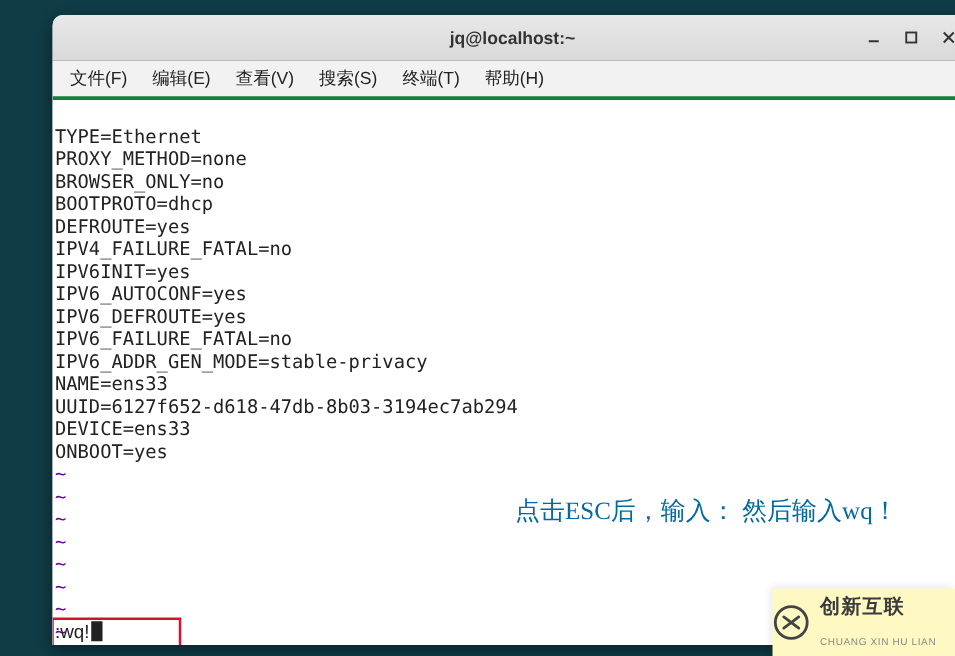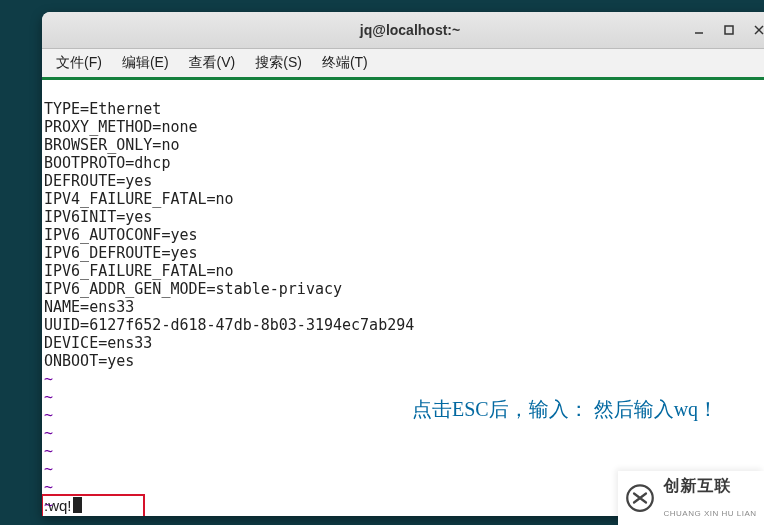--- a/index.html
+++ b/index.html
@@ -148,24 +148,23 @@
     height: 420px;
     background: #cccccc;
     border-radius: 5px;
   }
   .watermark {
     position: absolute;
     right: 0;
     bottom: 0;
     width: 146px;
     height: 54px;
-    background: #ffffff;
-    display: flex;
-    align-items: center;
-    justify-content: center;
+    background: #fef9c3;
+    display: flex;
+    align-items: center;
     gap: 8px;
     box-shadow: -2px -2px 6px rgba(0,0,0,0.08);
     z-index: 20;
   }
   .wm-logo {
     width: 30px;
     height: 30px;
   }
   .wm-text {
     display: flex;
@@ -212,20 +211,21 @@
       </div>
     </div>
   </div>
 
   <div class="menubar">
     <div class="menu-item">文件(F)</div>
     <div class="menu-item">编辑(E)</div>
     <div class="menu-item">查看(V)</div>
     <div class="menu-item">搜索(S)</div>
     <div class="menu-item">终端(T)</div>
+    <div class="menu-item">帮助(H)</div>
   </div>
 
   <div class="terminal-area">
     <div class="terminal-content">
 <span>TYPE=Ethernet</span>
 <span>PROXY_METHOD=none</span>
 <span>BROWSER_ONLY=no</span>
 <span>BOOTPROTO=dhcp</span>
 <span>DEFROUTE=yes</span>
 <span>IPV4_FAILURE_FATAL=no</span>

